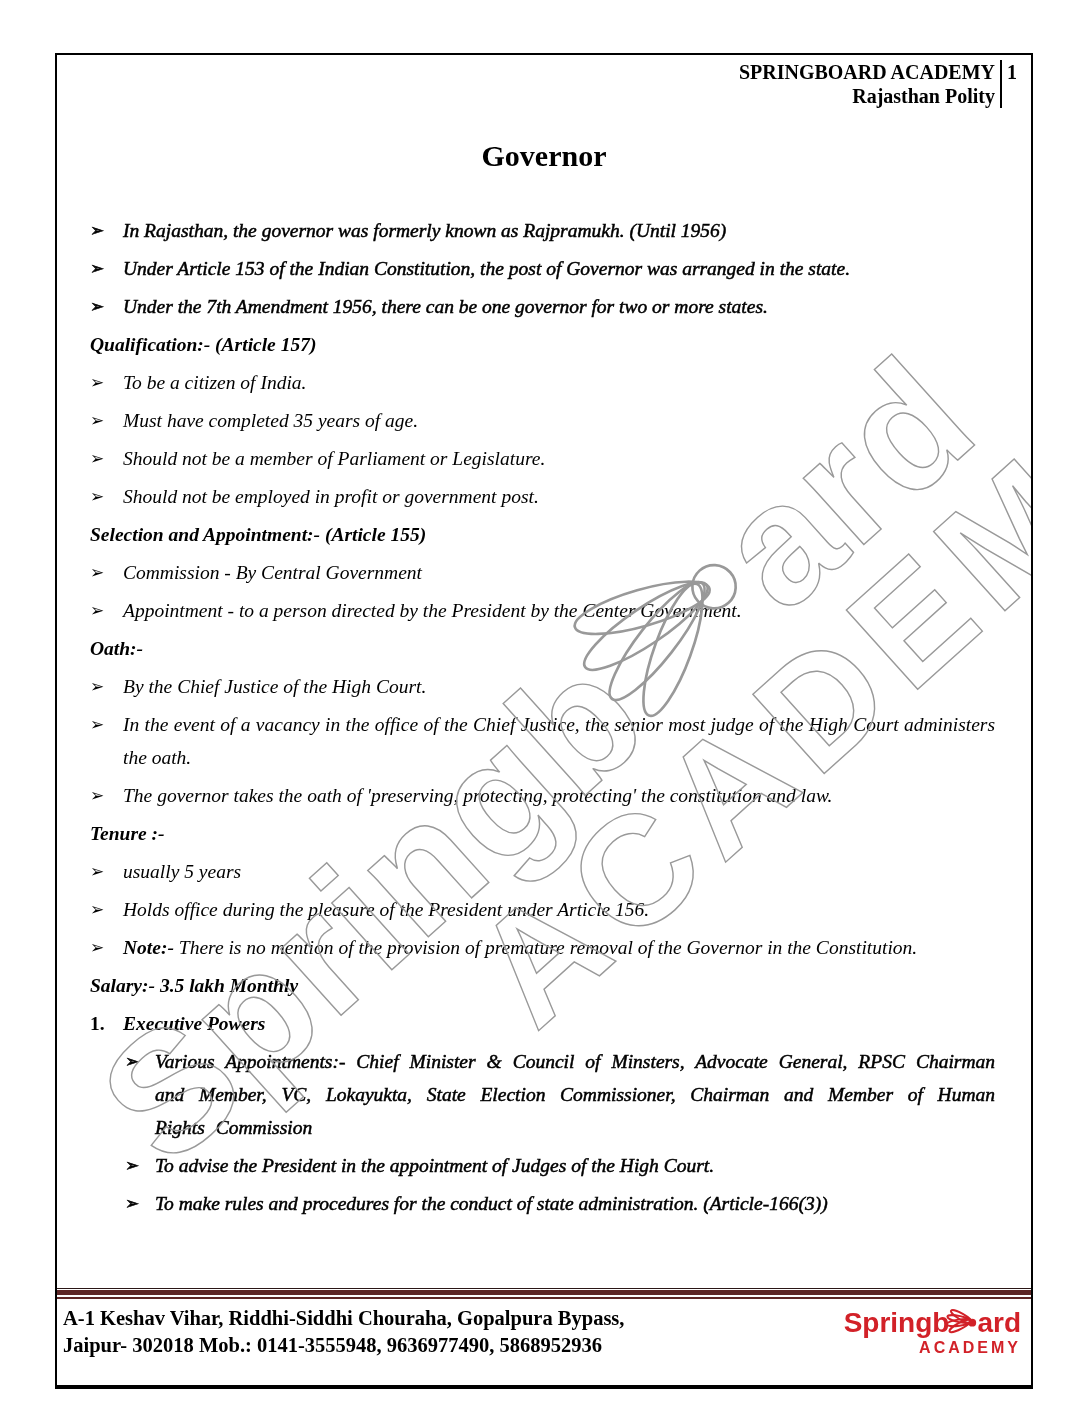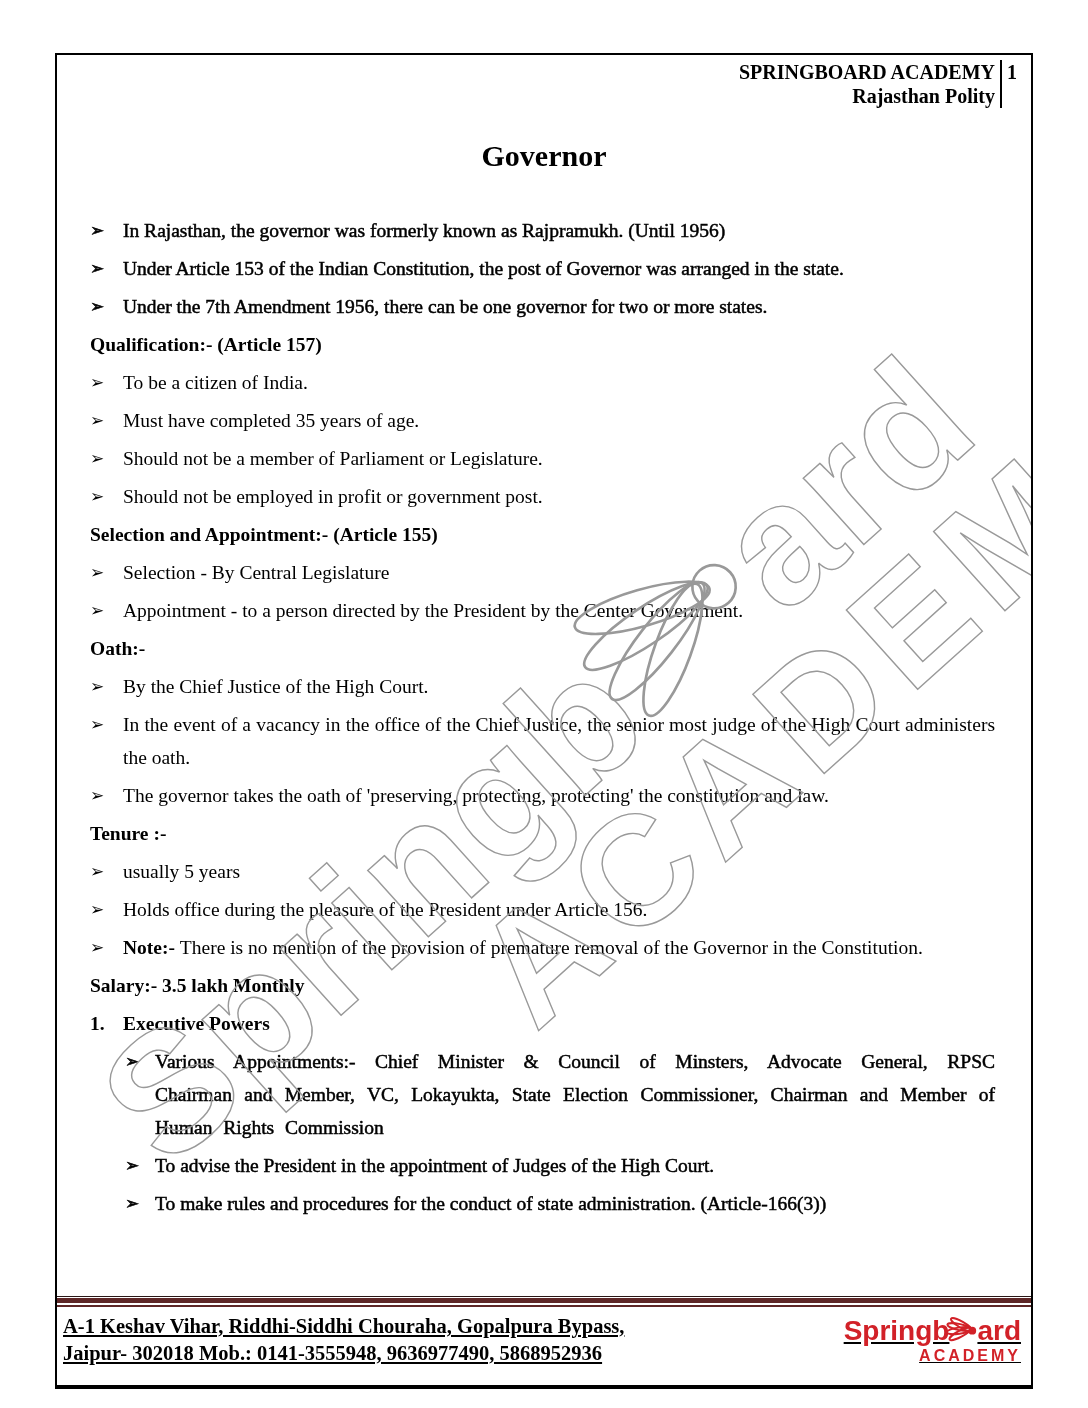--- a/index.html
+++ b/index.html
@@ -17,37 +17,37 @@
   .title{text-align:center;font-weight:bold;font-size:30px;line-height:32px;margin-top:32px;}
 
   
   .content{margin-top:42px;padding:0 36px 0 33px;font-size:19.5px;line-height:33px;position:relative;z-index:1;}
   .row{margin-bottom:5px;}
   .row.bullet,.row.sub,.row.numbered{display:flex;align-items:flex-start;}
   .arrow{width:33px;flex:none;font-size:17px;}
   .row.sub{padding-left:35px;}
   .row.sub .arrow{width:30px;}
   .num{width:33px;flex:none;font-weight:bold;}
-  .btext{flex:1;}
+  .btext{flex:1;font-style:italic;}
   .row.heading{font-weight:bold;}
   .bold{font-weight:bold;}
   .justify .btext{text-align:justify;}
   .heavy{-webkit-text-stroke:0.5px #000;}
   .heavy.justify .btext{word-spacing:6px;}
 
   
   .wm-layer{position:absolute;left:0;top:0;right:0;bottom:0;overflow:hidden;pointer-events:none;z-index:2;}
   .wm{position:absolute;font-family:"Liberation Sans",sans-serif;font-weight:bold;white-space:nowrap;
       color:transparent;-webkit-text-stroke:1.4px #999;transform:rotate(-42deg);display:flex;align-items:center;}
   .wm1{left:-70px;top:600px;font-size:170px;letter-spacing:2px;}
   .wm2{left:330px;top:555px;font-size:155px;letter-spacing:14px;}
   .wm-shuttle{margin:0 -14px;}
 
   
-  .footer{position:absolute;left:0;right:0;bottom:8px;text-decoration:underline;}
+  .footer{position:absolute;left:0;right:0;bottom:16px;}
   .rule-a{height:1px;background:#2a1616;}
   .rule-b{height:5px;background:#5e2727;margin-top:1px;}
   .rule-c{height:2px;background:#5e2727;margin-top:2px;}
   .footer-body{display:flex;justify-content:space-between;align-items:flex-start;padding:6px 10px 10px 6px;}
   .address{font-weight:bold;font-size:20.5px;line-height:27px;}
   .logo{text-align:right;color:#d22128;font-family:"Liberation Sans",sans-serif;margin-top:2px;}
   .logo-main{display:flex;align-items:center;justify-content:flex-end;font-weight:bold;font-size:28px;line-height:26px;}
   .logo-shuttle{margin:0 -3px;}
   .logo-sub{font-weight:bold;font-size:16px;letter-spacing:3px;line-height:16px;margin-top:1px;}
 </style>
@@ -97,21 +97,21 @@
       </div>
       <div class="row bullet">
         <span class="arrow">➢</span>
         <div class="btext"><span>Should not be employed in profit or government post.</span></div>
       </div>
       <div class="row heading">
         <div class="btext"><span class="bold">Selection and Appointment:- (Article 155)</span></div>
       </div>
       <div class="row bullet">
         <span class="arrow">➢</span>
-        <div class="btext"><span>Selection - By Central Legislature</span></div>
+        <div class="btext"><span>Commission - By Central Government</span></div>
       </div>
       <div class="row bullet">
         <span class="arrow">➢</span>
         <div class="btext"><span>Appointment - to a person directed by the President by the Center Government.</span></div>
       </div>
       <div class="row heading">
         <div class="btext"><span class="bold">Oath:-</span></div>
       </div>
       <div class="row bullet">
         <span class="arrow">➢</span>

